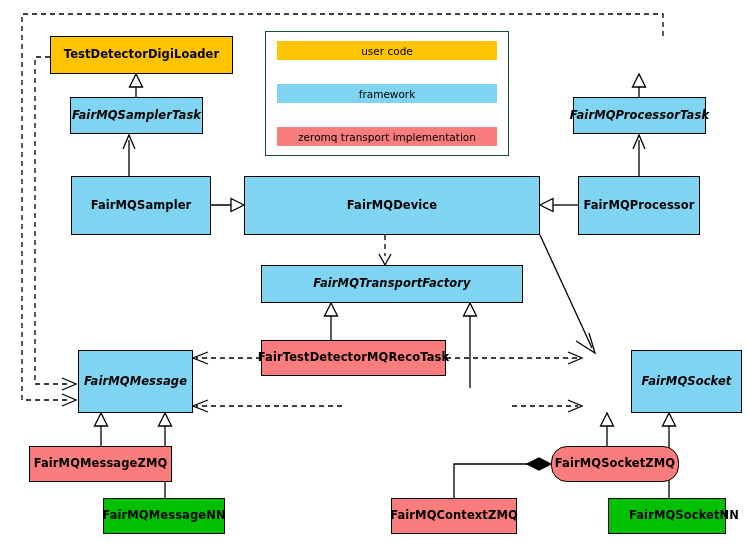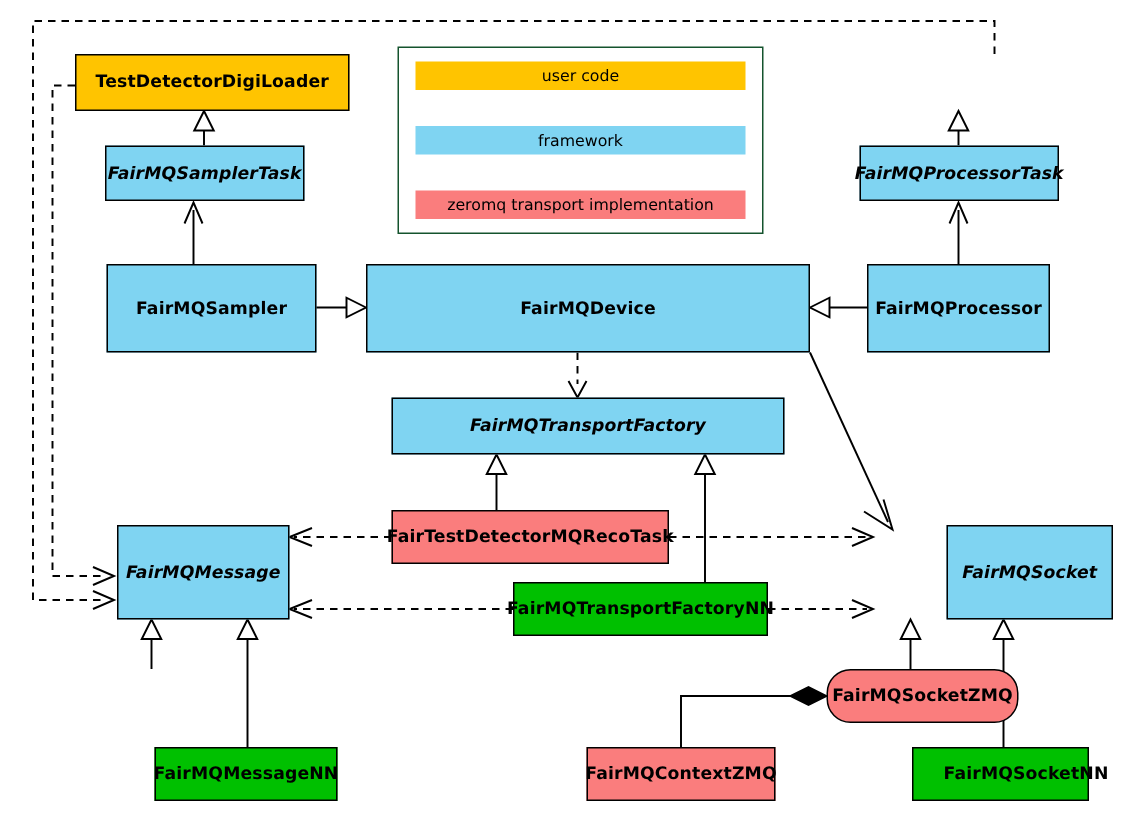--- a/index.html
+++ b/index.html
@@ -204,29 +204,29 @@
     </div>
   <div class="node italic" style="left: 573px; top: 97px; width: 133px; height: 37px; background: rgb(127, 212, 242);">
       <span>FairMQProcessorTask</span>
     </div>
   <div class="node italic" style="left: 261px; top: 265px; width: 262px; height: 38px; background: rgb(127, 212, 242);">
       <span>FairMQTransportFactory</span>
     </div>
   <div class="node" style="left: 261px; top: 340px; width: 185px; height: 36px; background: rgb(250, 125, 125);">
       <span>FairTestDetectorMQRecoTask</span>
     </div>
-  <div class="node" style="left: 342px; top: 388px; width: 170px; height: 36px; background: rgb(0, 192, 0);">
-      <span>FairMQTransportFactoryNN</span>
-    </div>
   <div class="node italic" style="left: 78px; top: 350px; width: 115px; height: 63px; background: rgb(127, 212, 242);">
       <span>FairMQMessage</span>
     </div>
   <div class="node italic" style="left: 583px; top: 350px; width: 111px; height: 63px; background: rgb(127, 212, 242); margin-left: 48px;">
       <span>FairMQSocket</span>
     </div>
+  <div class="node" style="left: 29px; top: 446px; width: 143px; height: 36px; background: rgb(250, 125, 125);">
+      <span>FairMQMessageZMQ</span>
+    </div>
   <div class="node" style="left: 103px; top: 498px; width: 122px; height: 36px; background: rgb(0, 192, 0);">
       <span>FairMQMessageNN</span>
     </div>
   <div class="node" style="left: 391px; top: 498px; width: 126px; height: 36px; background: rgb(250, 125, 125);">
       <span>FairMQContextZMQ</span>
     </div>
   <div class="node" style="left: 551px; top: 446px; width: 128px; height: 36px; background: rgb(250, 125, 125); border-radius: 16px;">
       <span>FairMQSocketZMQ</span>
     </div>
   <div class="node" style="left: 608px; top: 498px; width: 118px; height: 36px; background: rgb(0, 192, 0); padding-left: 34px;">

